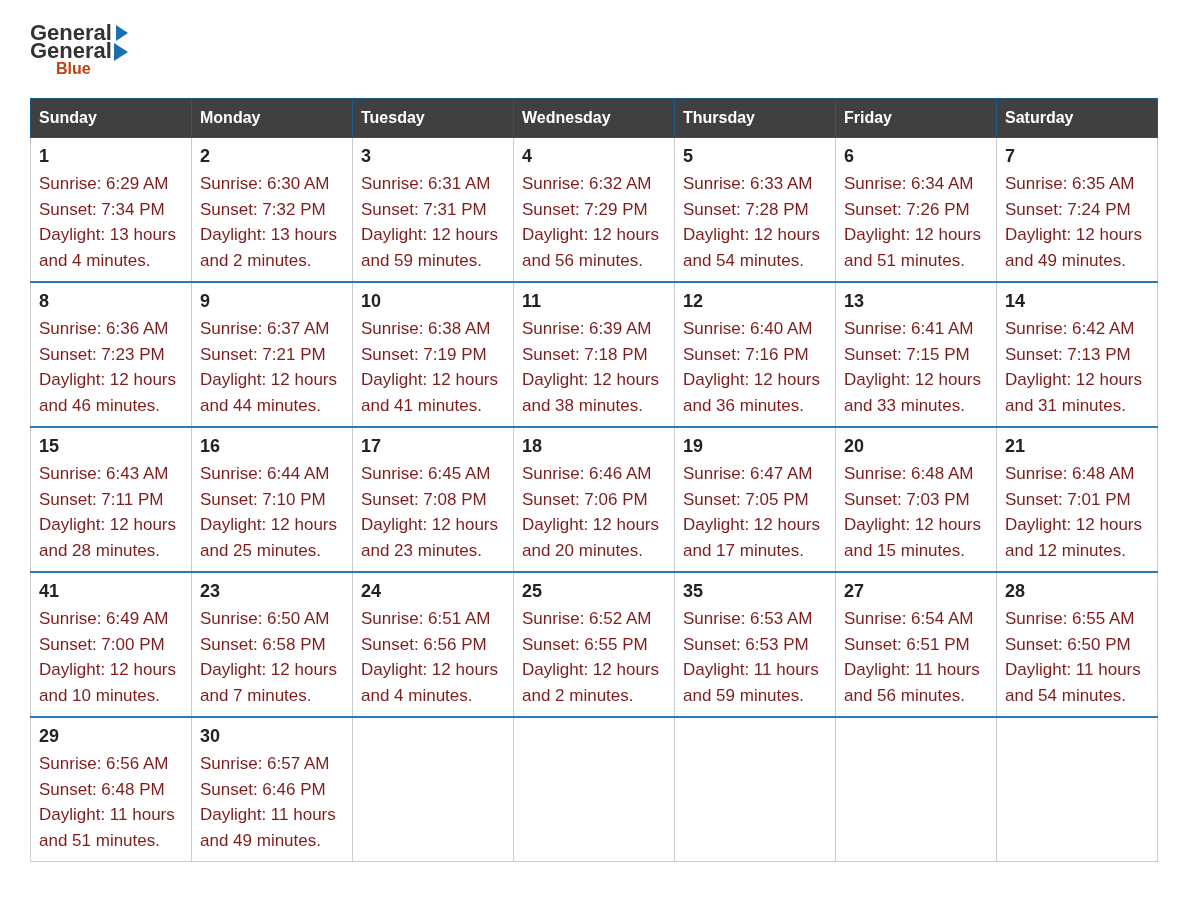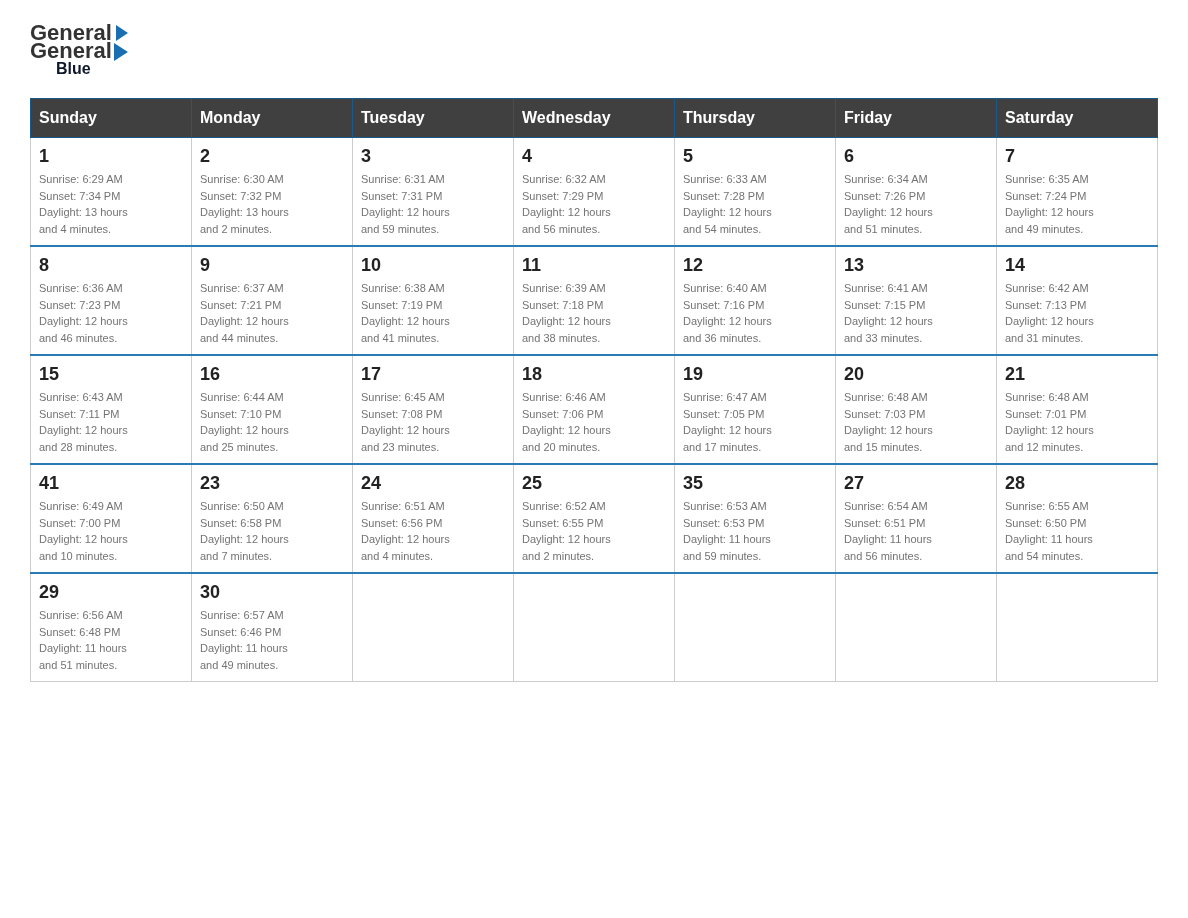--- a/index.html
+++ b/index.html
@@ -31,21 +31,21 @@
     .logo-arrow {
       width: 0;
       height: 0;
       border-left: 12px solid #1a6fb0;
       border-top: 8px solid transparent;
       border-bottom: 8px solid transparent;
       margin-left: 4px;
       margin-right: 2px;
     }
     .logo-underline {
-      color: #0f172a;
+      color: #c2410c;
       font-size: 16px;
       font-weight: bold;
       margin-top: -4px;
       margin-left: 26px;
     }
     .title-area {
       text-align: right;
     }
     .month-title {
       font-size: 52px;
@@ -77,22 +77,22 @@
       width: 14.28%;
     }
     .day-number {
       font-size: 18px;
       font-weight: bold;
       color: #222;
       display: block;
       margin-bottom: 4px;
     }
     .day-info {
-      font-size: 11px;
-      color: #737373;
+      font-size: 17px;
+      color: #7f1d1d;
       line-height: 1.5;
     }
   </style>
 </head>
 <body>
 
 <div class="header-area">
   <div class="logo-area">
     <div class="logo-text">
       <span>General</span>

